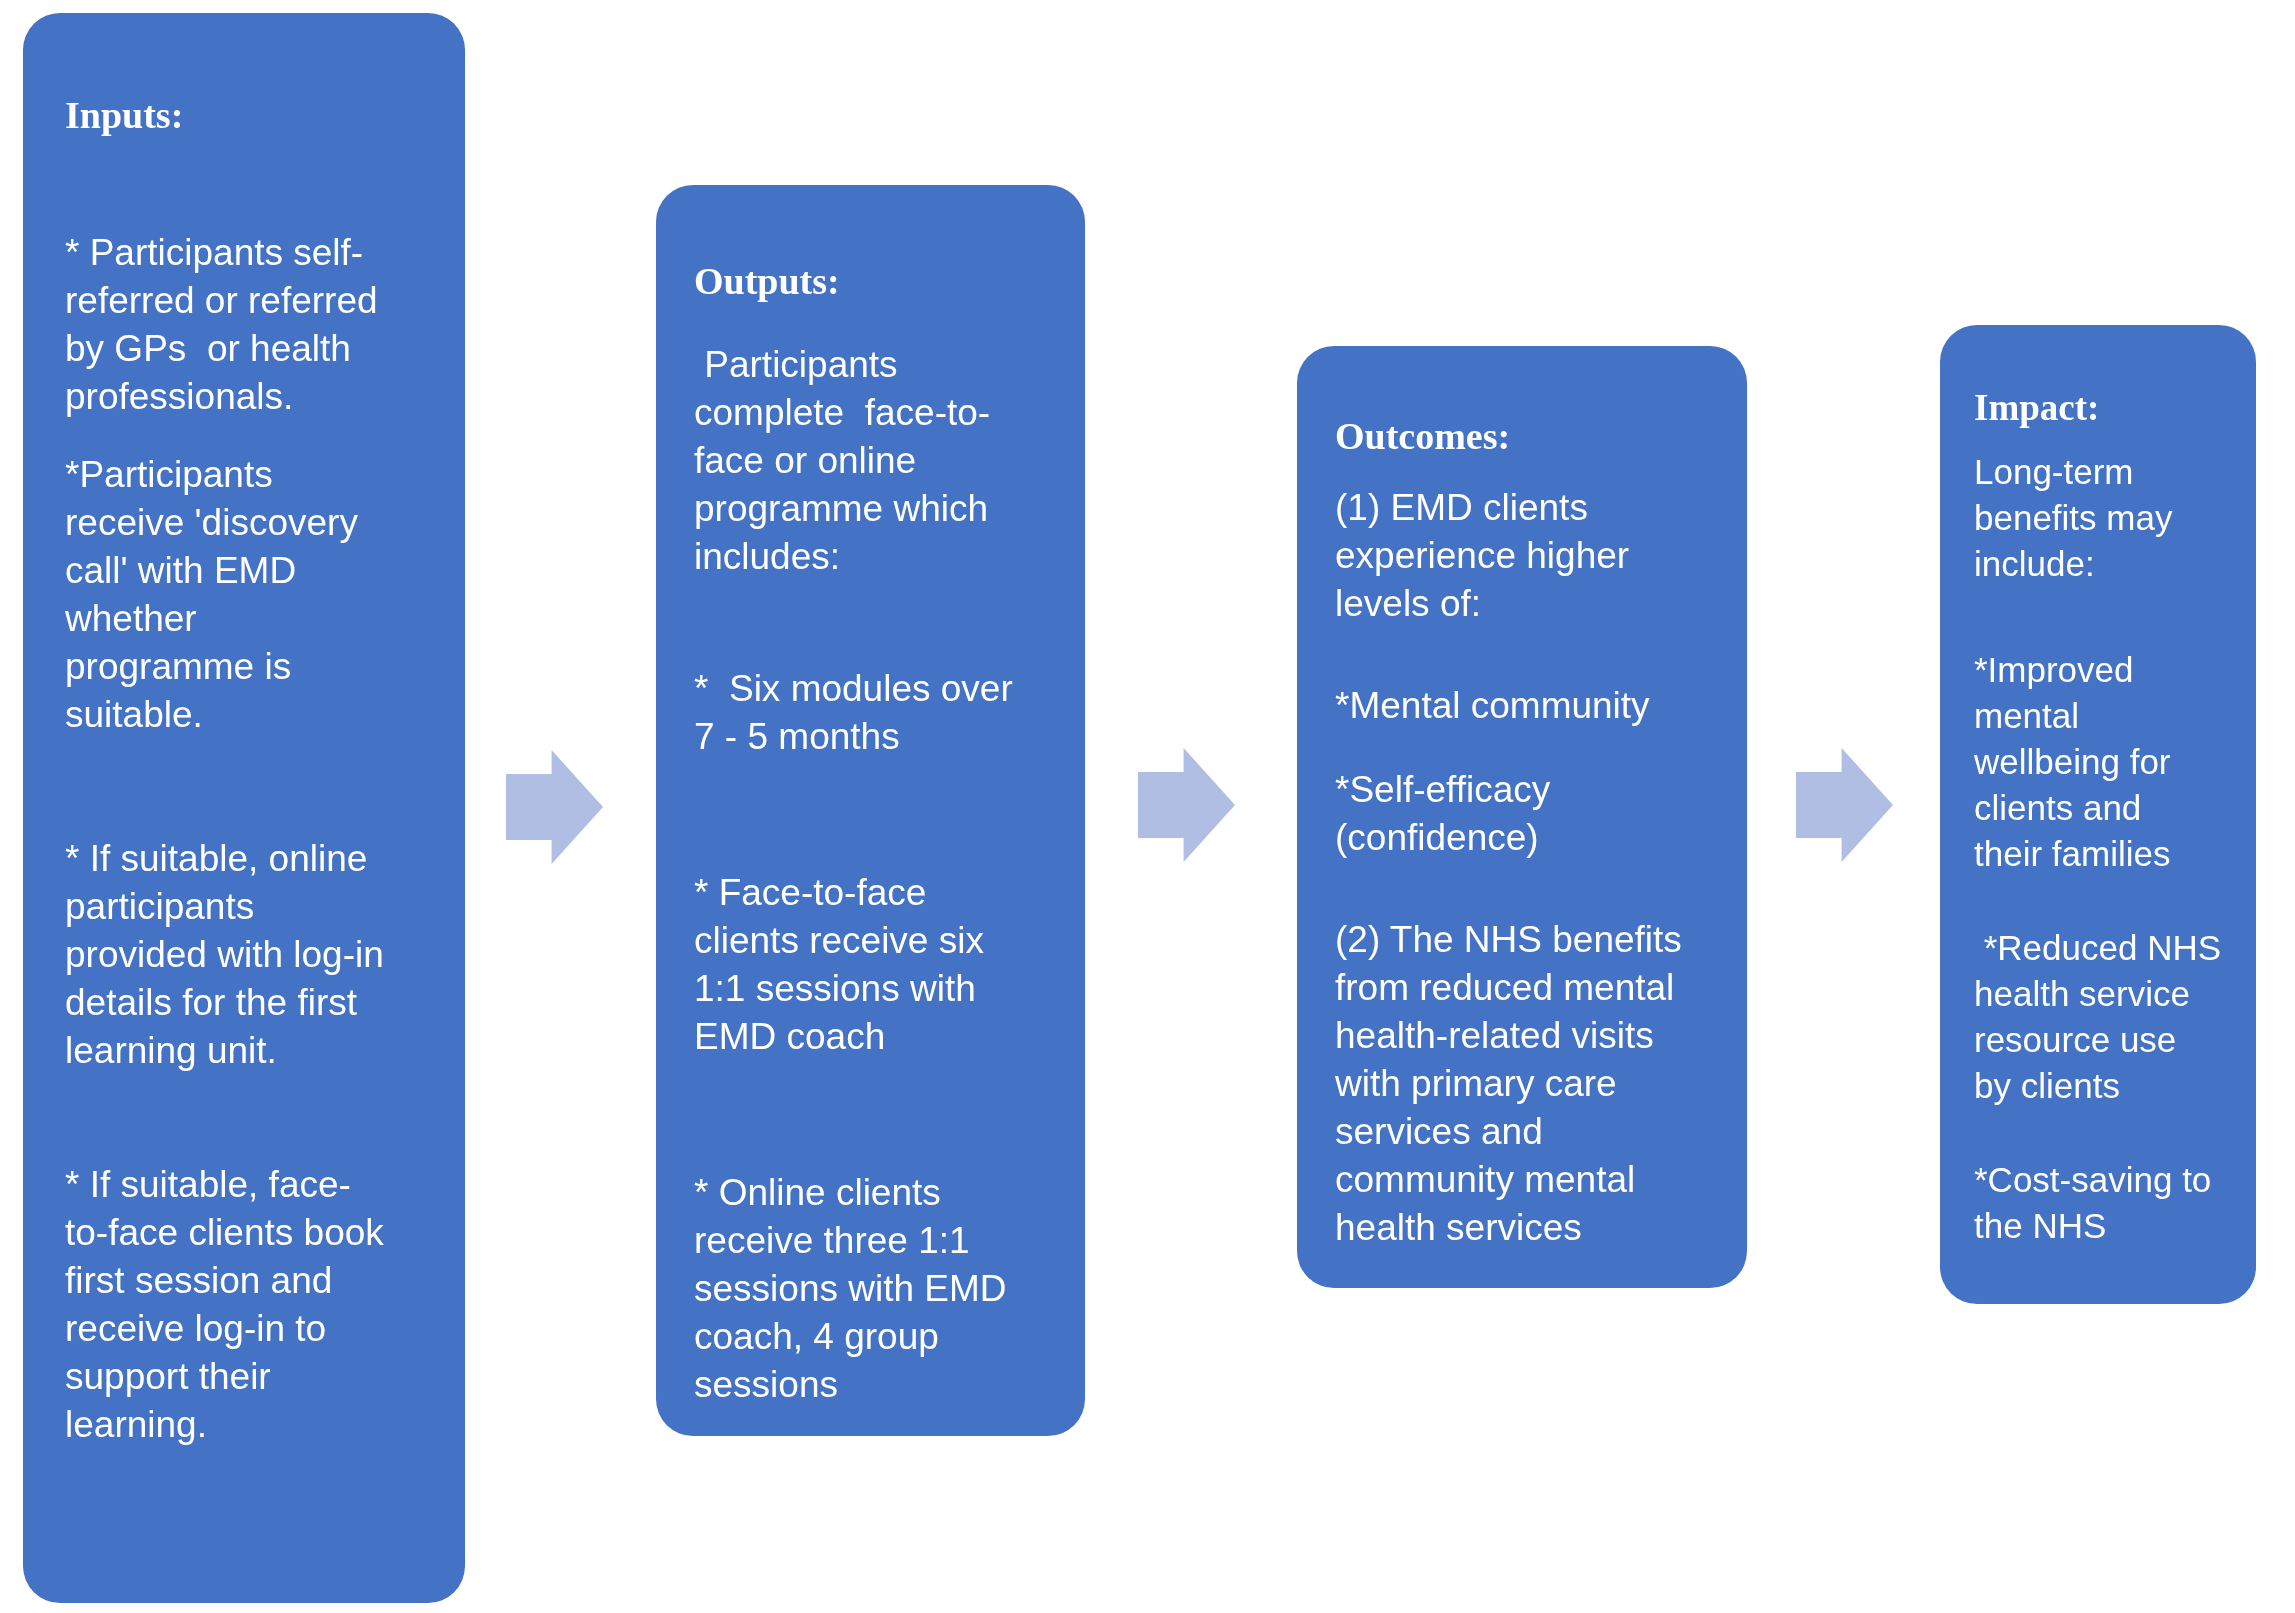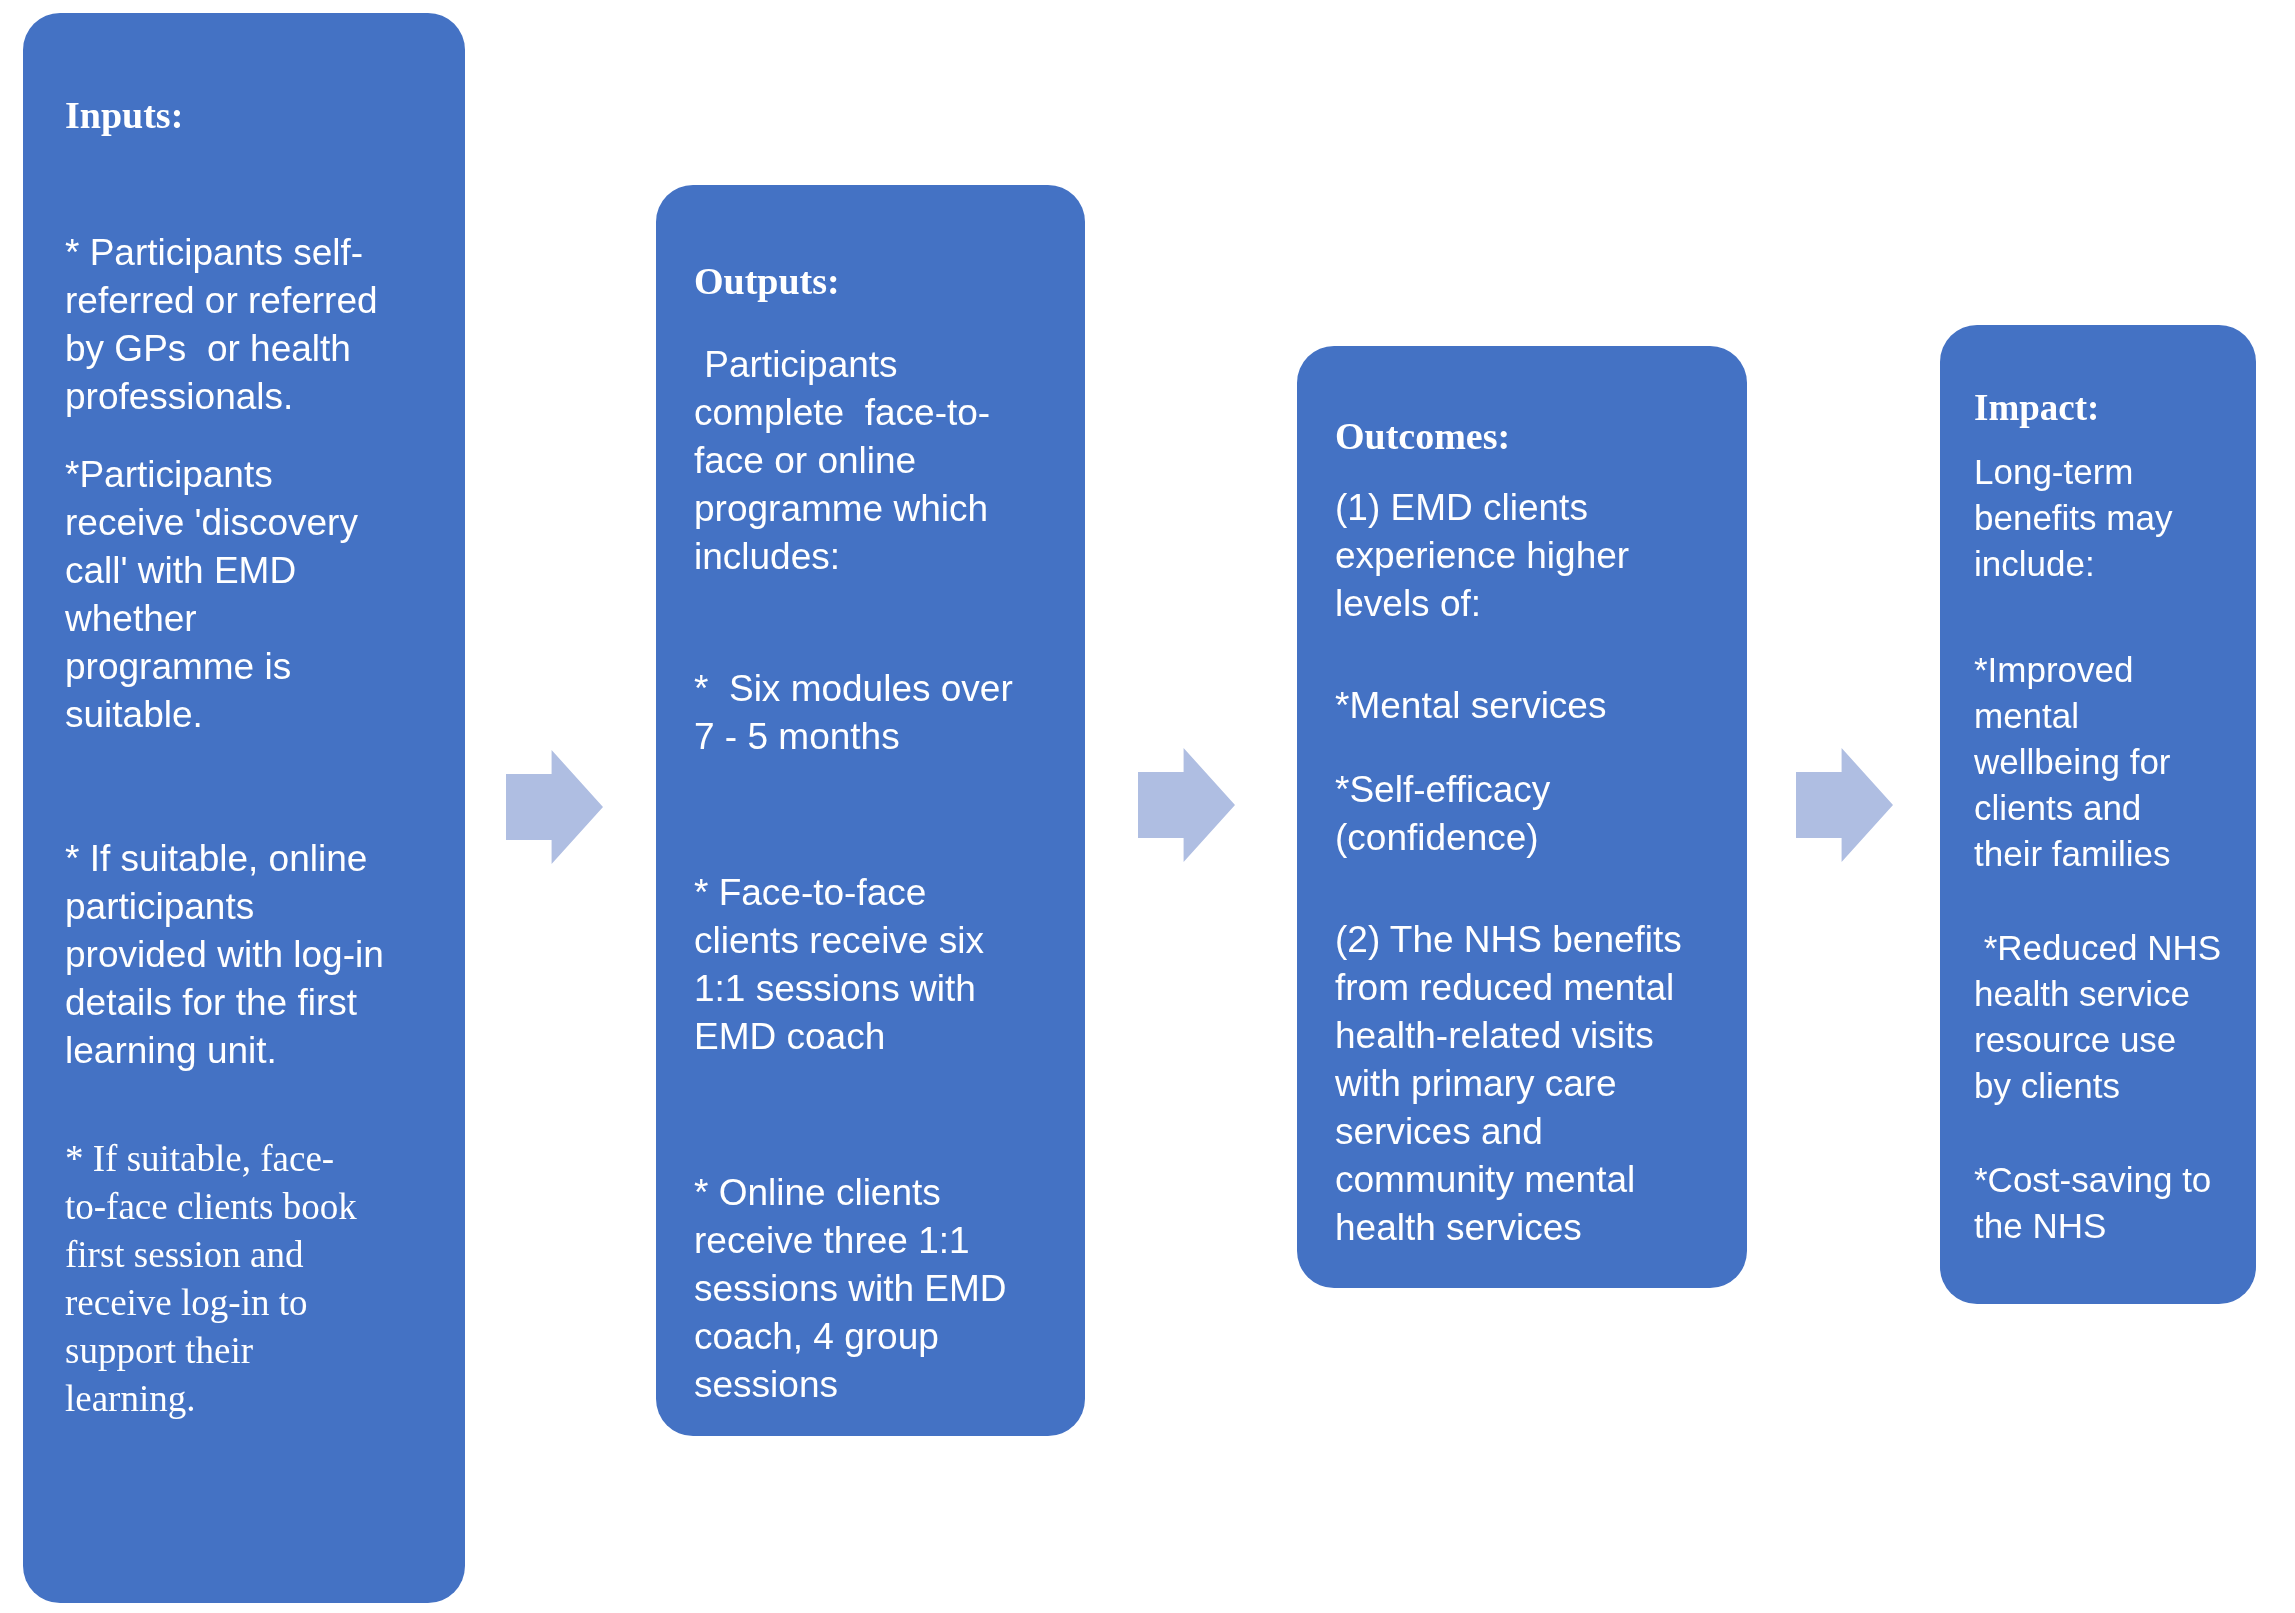--- a/index.html
+++ b/index.html
@@ -33,21 +33,21 @@
     font-family: Liberation Serif, serif;
   }
   .para { margin: 0; }
   .line { white-space: pre; }
 
   
   #box-inputs  { left: 23px;   top: 13.2px;  width: 442px; height: 1590px; padding: 78px 42px 36px 42px; }
   #box-inputs  .para:nth-of-type(1) { margin-top: 90px; }
   #box-inputs  .para:nth-of-type(2) { margin-top: 30px; }
   #box-inputs  .para:nth-of-type(3) { margin-top: 96px; }
-  #box-inputs  .para:nth-of-type(4) { margin-top: 60px; font-family: Liberation Serif, serif; }
+  #box-inputs  .para:nth-of-type(4) { margin-top: 86px; }
 
   
   #box-outputs { left: 656px; top: 185px; width: 429px; height: 1251px; padding: 72px 38px 24px 38px; }
   #box-outputs .para:nth-of-type(1) { margin-top: 36px; }
   #box-outputs .para:nth-of-type(2) { margin-top: 84px; }
   #box-outputs .para:nth-of-type(3) { margin-top: 108px; }
   #box-outputs .para:nth-of-type(4) { margin-top: 108px; }
 
   
   #box-outcomes { left: 1297px; top: 346px; width: 450px; height: 942px; padding: 66px 36px 24px 38px; }
@@ -146,21 +146,21 @@
   <div class="arrow" id="arrow-2"></div>
 
   <div class="box" id="box-outcomes">
     <h2 class="title">Outcomes:</h2>
     <div class="para">
         <div class="line">(1) EMD clients</div>
         <div class="line">experience higher</div>
         <div class="line">levels of:</div>
       </div>
     <div class="para">
-        <div class="line">*Mental services</div>
+        <div class="line">*Mental community</div>
       </div>
     <div class="para">
         <div class="line">*Self-efficacy</div>
         <div class="line">(confidence)</div>
       </div>
     <div class="para">
         <div class="line">(2) The NHS benefits</div>
         <div class="line">from reduced mental</div>
         <div class="line">health-related visits</div>
         <div class="line">with primary care</div>

